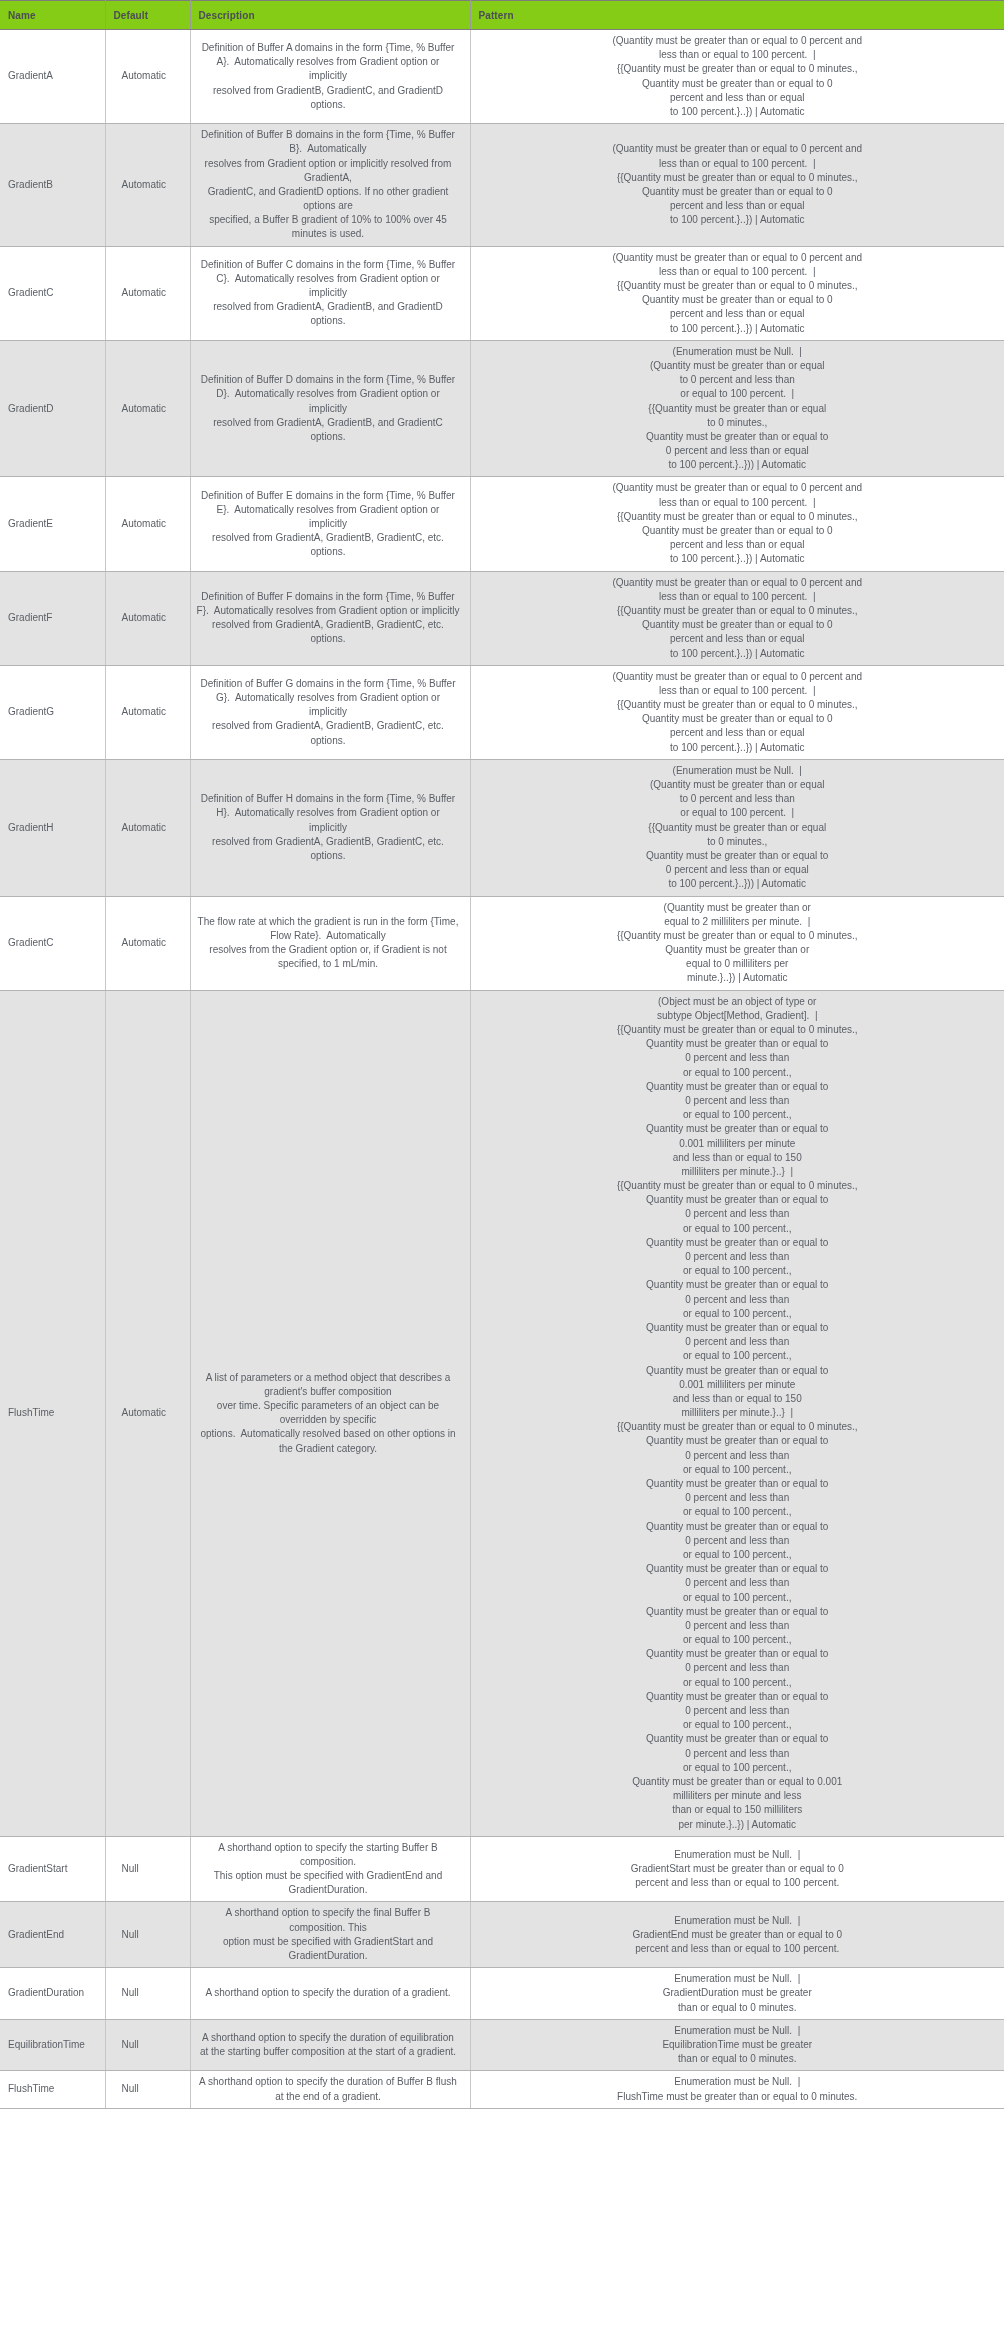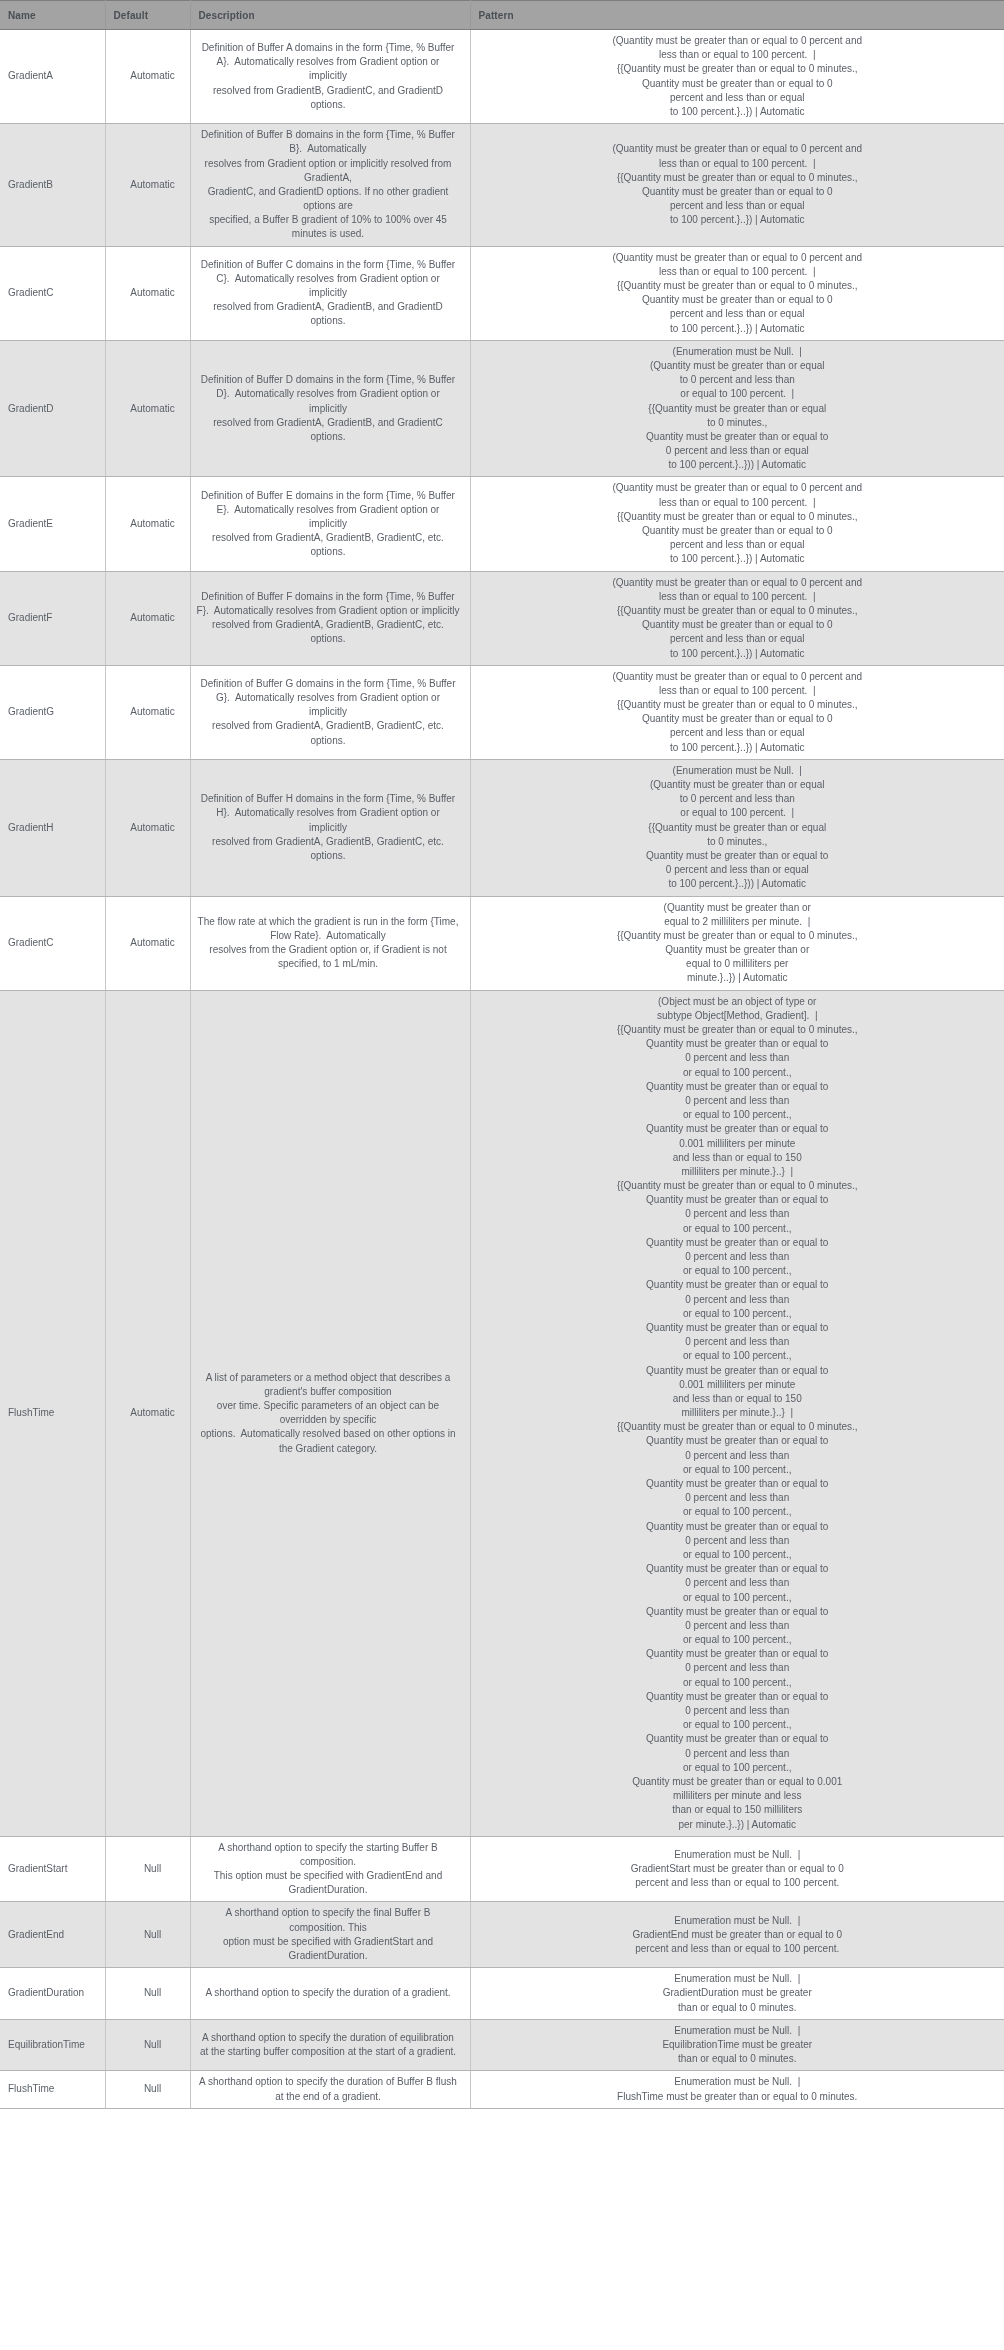--- a/index.html
+++ b/index.html
@@ -15,21 +15,21 @@
     width: 1004px;
     border-collapse: collapse;
     table-layout: fixed;
   }
   .doc-table col.c-name    { width: 105px; }
   .doc-table col.c-default { width: 85px; }
   .doc-table col.c-desc    { width: 280px; }
   .doc-table col.c-pattern { width: 534px; }
 
   thead th {
-    background: #a3a3a3;
+    background: #84cc16;
     color: #4b4f54;
     font-size: 10px;
     font-weight: bold;
     text-align: left;
     vertical-align: middle;
     padding: 6px 8px 5px 8px;
     height: 17px;
     border-right: 1px solid #9a9a9a;
     border-bottom: 1px solid #7d7d7d;
     border-top: 1px solid #7d7d7d;
@@ -53,21 +53,20 @@
 
   td.cell-name {
     padding-left: 8px;
     vertical-align: middle;
     white-space: nowrap;
   }
   td.cell-default {
     padding-left: 16px;
     vertical-align: middle;
     white-space: nowrap;
-    text-align: center;
   }
   td.cell-desc {
     text-align: center;
     vertical-align: middle;
     padding-left: 6px;
     padding-right: 10px;
   }
   td.cell-pattern {
     text-align: center;
     vertical-align: middle;

